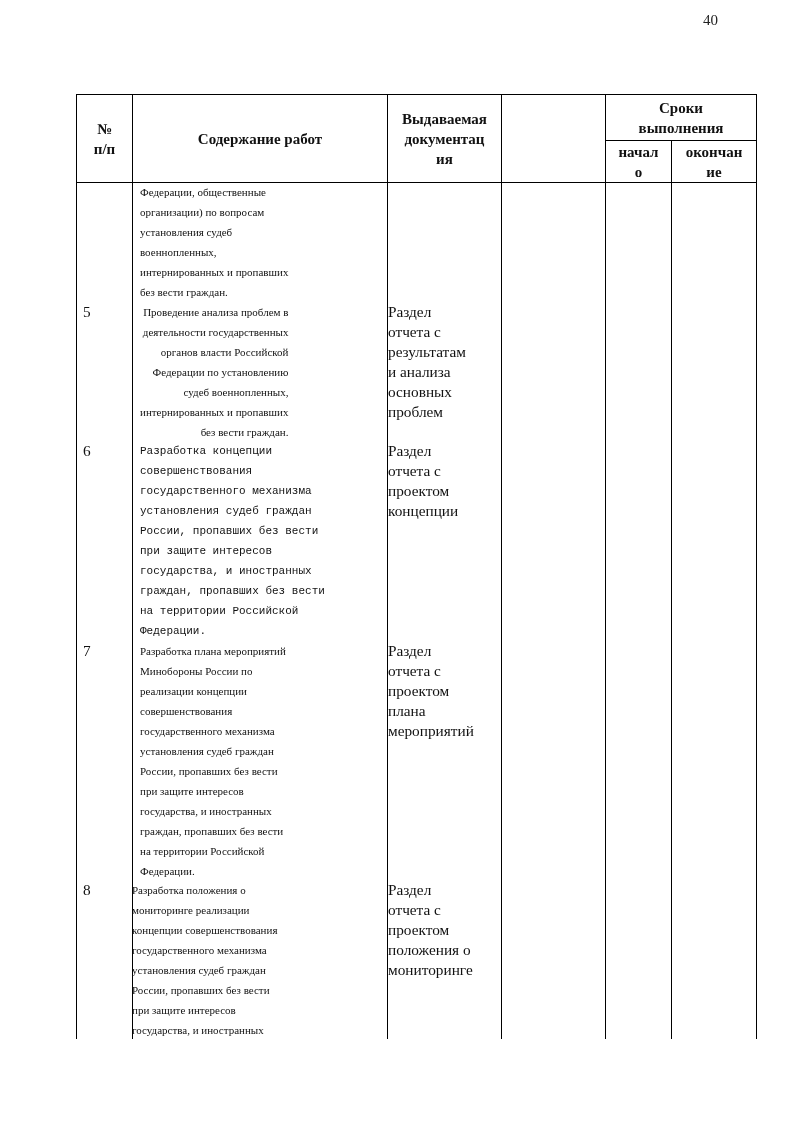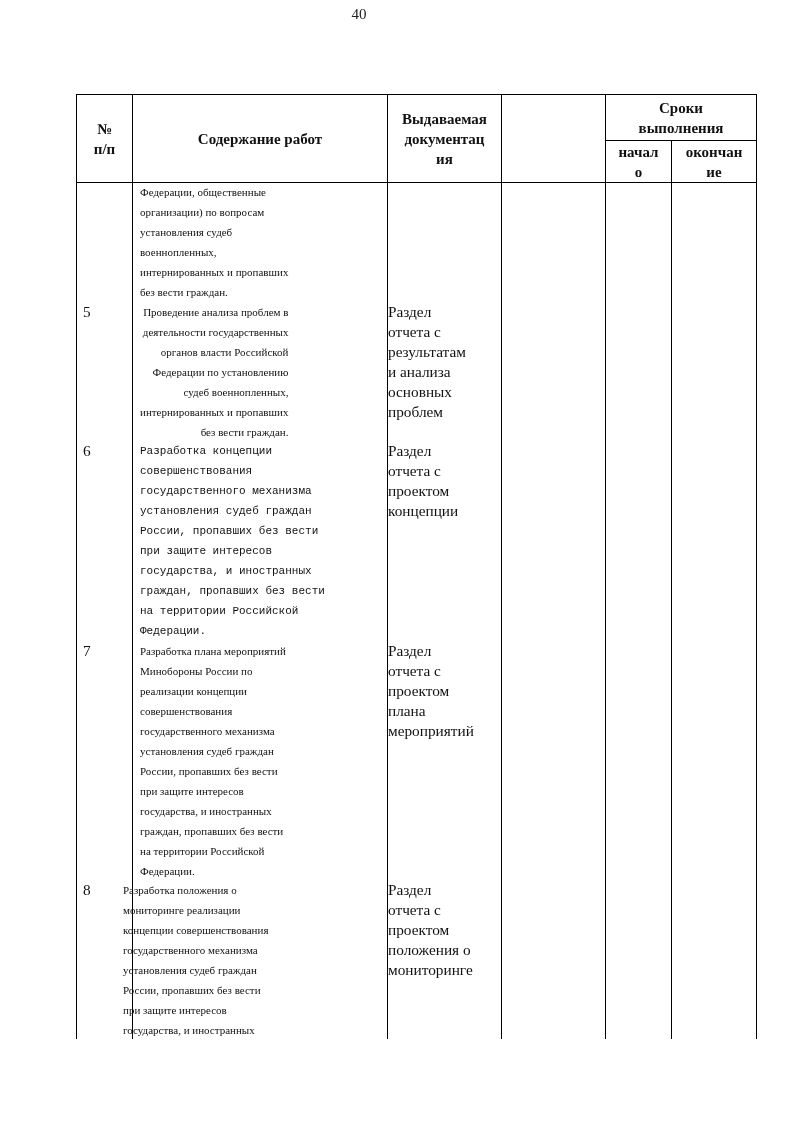--- a/index.html
+++ b/index.html
@@ -1,18 +1,18 @@
 <!DOCTYPE html>
 <html><head>
 <meta charset="utf-8">
 <style>
   html, body { margin: 0; padding: 0; background: #ffffff; }
   body { width: 794px; height: 1122px; position: relative; overflow: hidden;
          font-family: "Liberation Serif", "DejaVu Serif", serif; color: #111; }
-  .page-number { position: absolute; top: 6px; left: 0; width: 718px; text-align: center;
+  .page-number { position: absolute; top: 12px; left: 0; width: 718px; text-align: right;
                  font-size: 15px; font-family: "Liberation Serif", serif; color: #222; }
   .tbl { position: absolute; left: 76px; top: 94px; width: 681px; height: 945px; }
   .vline { position: absolute; top: 0; width: 1px; background: #000; height: 945px; }
   .hline { position: absolute; height: 1px; background: #000; }
   .hdr { position: absolute; font-weight: bold; text-align: center; font-size: 15px;
          line-height: 20px; display: flex; align-items: center; justify-content: center; }
   .cell { position: absolute; font-size: 11px; line-height: 20px; white-space: pre; }
   .num { position: absolute; font-size: 15.3px; line-height: 20px; }
   .doc { position: absolute; font-size: 15.3px; line-height: 20px; text-align: left; white-space: pre; }
 </style>
@@ -101,21 +101,21 @@
 граждан, пропавших без вести
 на территории Российской
 Федерации.</div>
   <div class="doc" style="left:312px;top:547px;width:113px;">Раздел
 отчета с
 проектом
 плана
 мероприятий</div>
 
   <div class="num" style="left:7px;top:786px;">8</div>
-  <div class="cell" style="left:47px;top:786px;">Разработка положения о
+  <div class="cell" style="left:56px;top:786px;">Разработка положения о
 мониторинге реализации
 концепции совершенствования
 государственного механизма
 установления судеб граждан
 России, пропавших без вести
 при защите интересов
 государства, и иностранных</div>
   <div class="doc" style="left:312px;top:786px;width:113px;">Раздел
 отчета с
 проектом

